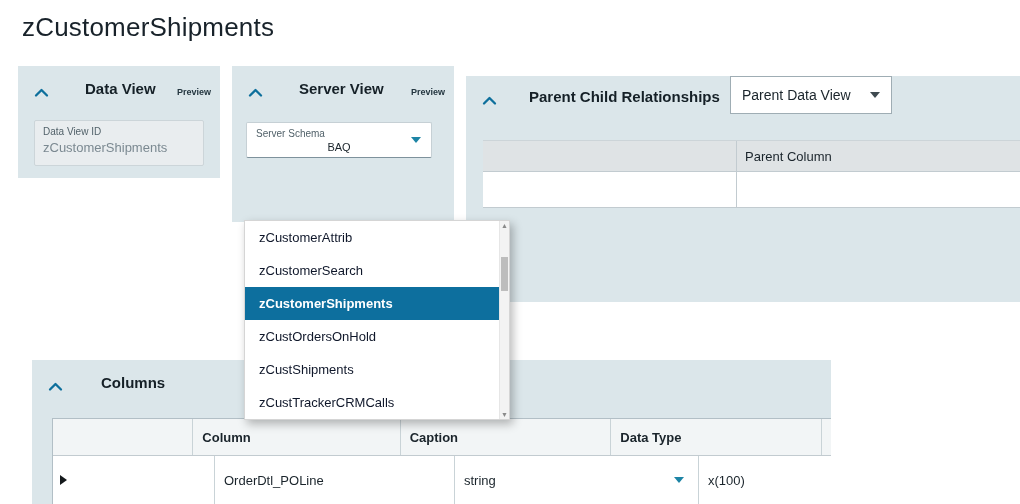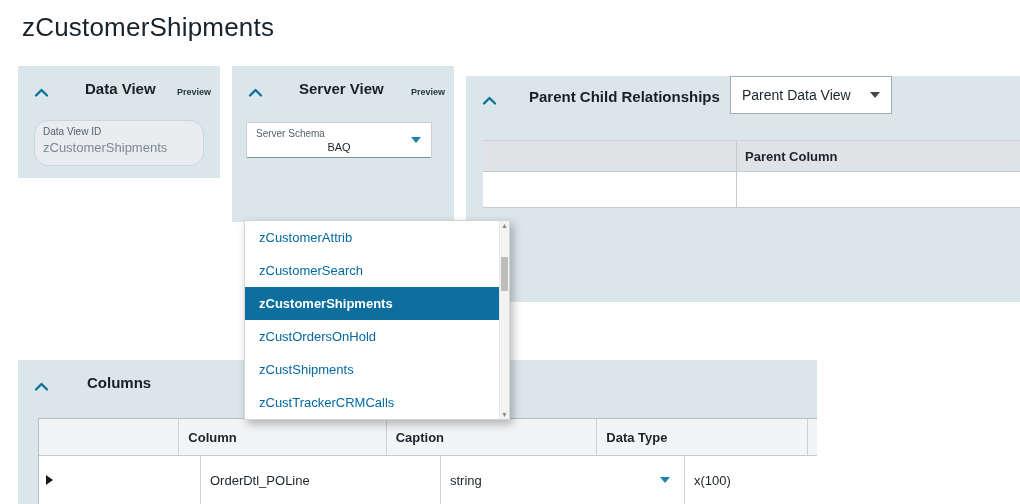--- a/index.html
+++ b/index.html
@@ -10,63 +10,63 @@
 
   .page-title { position:absolute; left:22px; top:12px; font-size:26px; font-weight:500; color:#18222a; letter-spacing:.2px; }
 
   .panel { position:absolute; background:var(--panel-bg, #dbe6ea); }
   .chev { position:absolute; left:16px; top:18px; width:15px; height:11px; cursor:pointer; }
   .panel-title { position:absolute; left:44px; top:14px; font-size:15px; font-weight:700; color:#152027; white-space:nowrap;margin-left:23px; }
   .preview { position:absolute; right:9px; top:21px; font-size:9px; font-weight:700; color:#243640; cursor:pointer; }
 
   
   .panel-dataview { left:18px; top:66px; width:202px; height:112px; }
-  .field-box { position:absolute; left:16px; top:54px; width:170px; height:46px; background:#e9edef; border:1px solid #ccd5d9; border-radius:14px; padding:5px 8px; }
+  .field-box { position:absolute; left:16px; top:54px; width:170px; height:46px; background:#e9edef; border:1px solid #ccd5d9; border-radius:2px; padding:5px 8px; }
   .field-label { font-size:10px; color:#52626a; }
   .field-value { font-size:13px; color:#7b8991; margin-top:3px; white-space:nowrap; overflow:hidden; }
 
   
   .panel-serverview { left:232px; top:66px; width:222px; height:156px; }
   .combo { position:absolute; background:#fff; border:1px solid #c6d0d5; border-radius:2px; padding:5px 9px; cursor:pointer; }
   .combo-schema { left:14px; top:56px; width:186px; height:36px; border-bottom:1px solid #7e929c; }
   .combo-baq { left:14px; top:106px; width:186px; height:44px; border:1px solid var(--focus-purple, #a44fa0); box-shadow:0 0 0 1px rgba(164,79,160,.45); }
   .combo-label { font-size:10px; color:#52626a; }
   .combo-value { font-size:11px; color:#1a242b; margin-top:2px; white-space:nowrap; overflow:hidden;text-align:center; }
   .caret { position:absolute; right:10px; top:50%; margin-top:-3px; width:0; height:0;
            border-left:5px solid transparent; border-right:5px solid transparent;
            border-top:6px solid var(--accent-teal, #1d84a5); }
 
   
   .listbox { position:absolute; left:244px; top:220px; width:266px; height:200px; background:#fff;
              border:1px solid #d5d5d5; box-shadow:3px 4px 9px rgba(0,0,0,.28); z-index:50; }
-  .list-item { height:33px; line-height:33px; padding-left:14px; font-size:13px; color:#0369a1; cursor:pointer; white-space:nowrap; }
+  .list-item { height:33px; line-height:33px; padding-left:14px; font-size:13px; color:#0f172a; cursor:pointer; white-space:nowrap; }
   .list-item.selected { background:var(--selected-bg, #0d6f9e); color:#fff; font-weight:700; }
   .scrollbar { position:absolute; right:0; top:0; bottom:0; width:10px; background:#f3f3f3; border-left:1px solid #e6e6e6; cursor:pointer; }
   .scroll-thumb { position:absolute; left:1px; right:1px; top:36px; height:34px; background:#bdbdbd; }
   .scroll-arrow { position:absolute; left:0; right:0; text-align:center; font-size:7px; color:#8a8a8a; }
   .scroll-arrow.up { top:1px; } .scroll-arrow.down { bottom:1px; }
 
   
   .panel-parent { left:466px; top:76px; width:554px; height:226px; }
   .panel-parent .chev { top:16px; }
   .panel-parent .panel-title { left:40px; top:12px; }
   .combo-parentview { position:absolute; left:264px; top:0; width:162px; height:38px; background:#fff;
                       border:1px solid #9fadb4; display:flex; align-items:center; padding:0 11px;
                       font-size:14px; color:#1a242b; cursor:pointer; }
   .combo-parentview .caret { position:static; margin:0 0 0 auto; border-top-color:#3f4a50; }
   .ptable { position:absolute; left:17px; top:64px; right:0; }
   .prow { display:flex; }
   .prow-head { height:32px; background:#dfe3e5; border-top:1px solid #ccd4d8; border-bottom:1px solid #c2cbd0; }
   .prow-body { height:36px; background:#fff; border-bottom:1px solid #c2cbd0; }
   .pcell-first { width:254px; border-right:1px solid #c2cbd0; }
   .pcell-main { flex:1; display:flex; align-items:center; padding-left:8px; font-size:13px; color:#1a242b; }
-  .prow-head .pcell-main { font-weight:700; }
+  .prow-head .pcell-main { font-weight:400; }
 
   
-  .panel-columns { left:18px; top:360px; width:799px; height:144px; }
+  .panel-columns { left:32px; top:360px; width:799px; height:144px; }
   .panel-columns .panel-title { left:46px; }
   .ctable { position:absolute; left:20px; top:58px; right:0; bottom:0; background:#fff;
             border:1px solid #b2bfc6; border-right:none; border-bottom:none; }
   .crow { display:flex;text-align:center; }
   .crow-head { height:37px; background:#f2f5f6; border-bottom:1px solid #c2cbd0; }
   .crow-data { height:48px; background:#fff; }
   .ccell { border-right:1px solid #c9d3d7; display:flex; align-items:center; padding-left:9px;
            font-size:13px; color:#1a242b; position:relative; overflow:hidden; }
   .crow-head .ccell { font-weight:700; }
   .c0 { width:162px; } .c1 { width:240px; } .c2 { width:244px; } .c3 { width:244px; }

